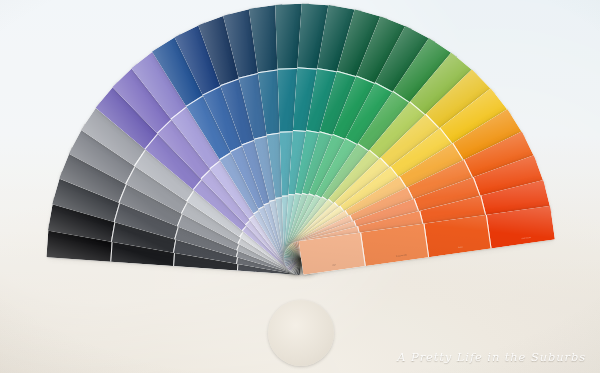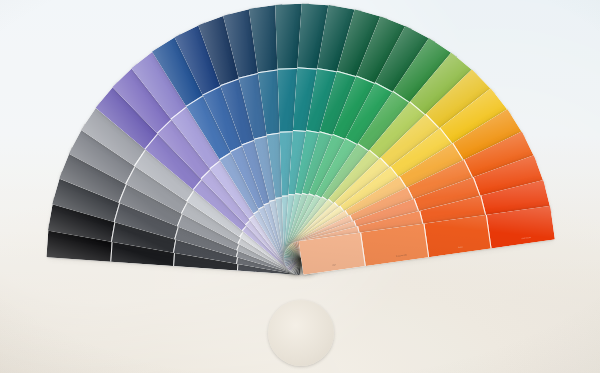--- a/index.html
+++ b/index.html
@@ -490,14 +490,15 @@
         <div class="seam" style="top: 190.5px;"></div>
         <div class="tag light" style="left: 28px; top: 223.52px; transform: rotate(-90deg);">Shell</div>
         <div class="gloss"></div>
       </div>
     </div>
 
   <div id="hub"></div>
 
   <div id="vignette"></div>
 
+  <div id="watermark">A Pretty Life in the Suburbs</div>
 
 </div>
 
 </body></html>

